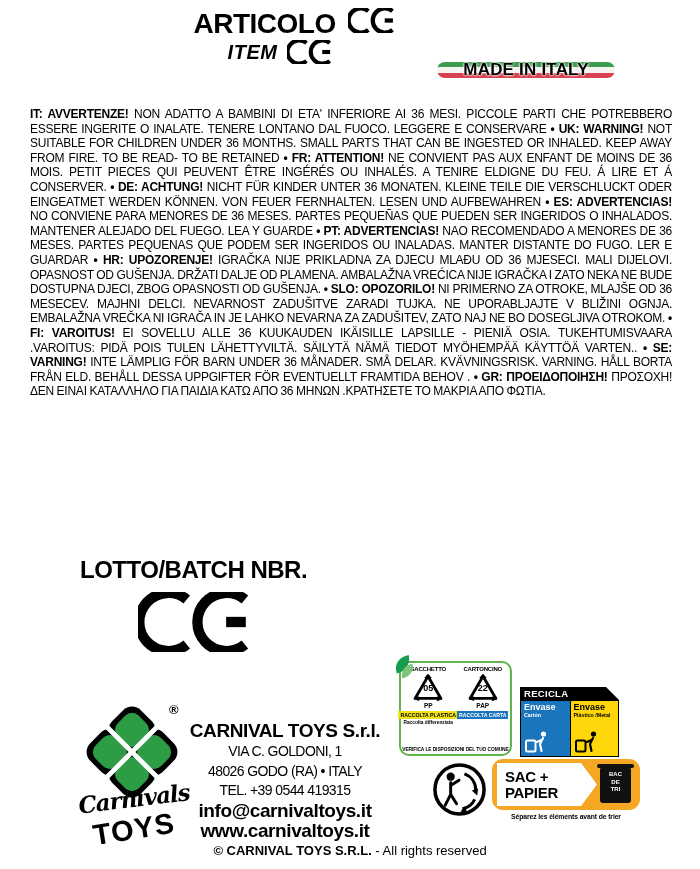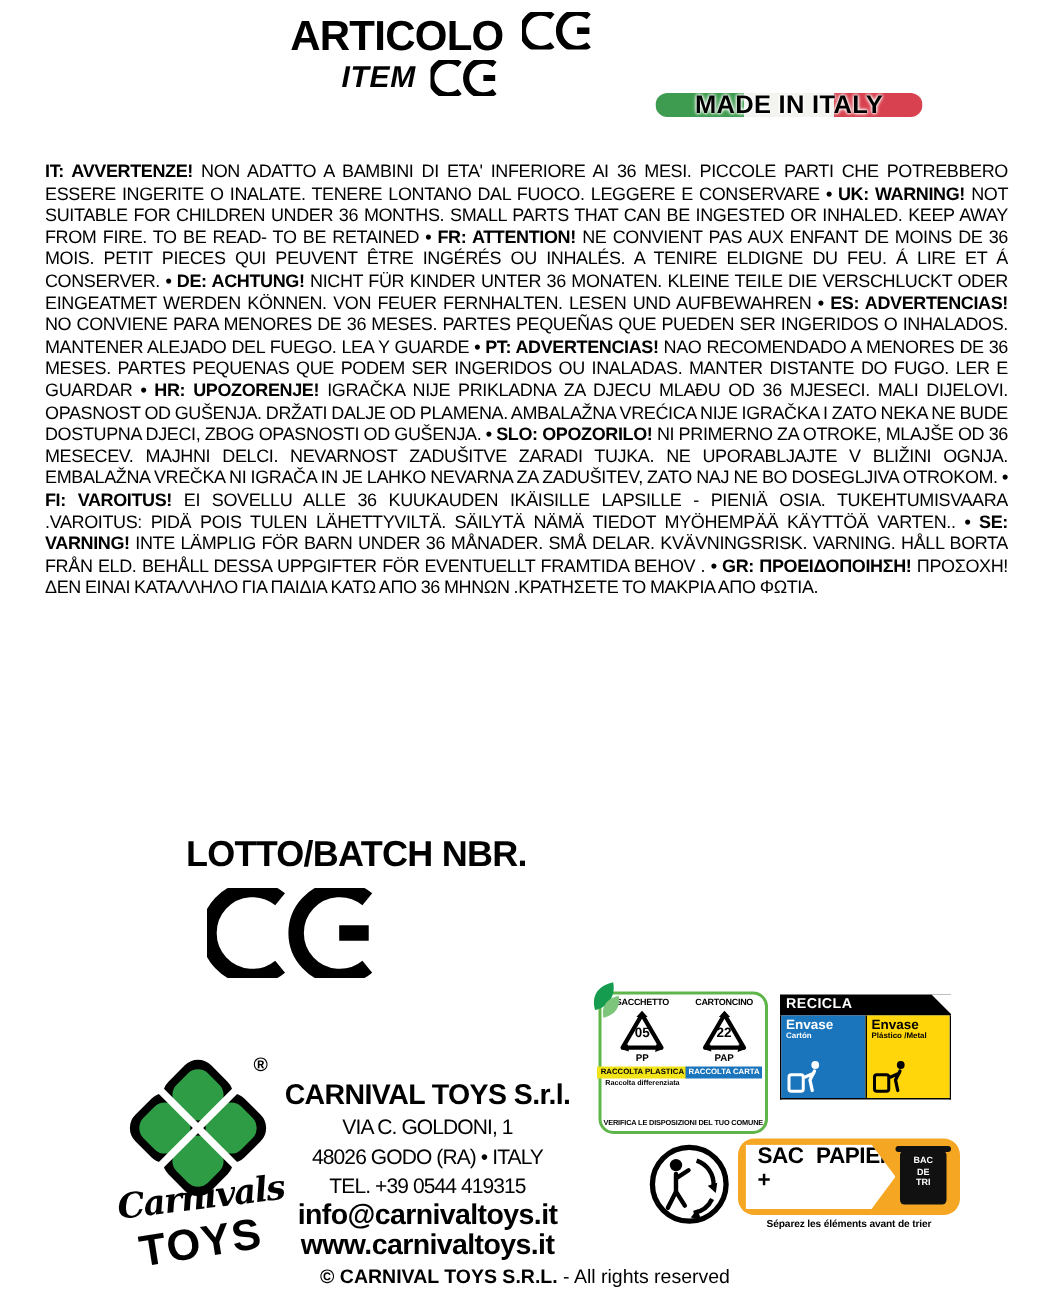--- a/index.html
+++ b/index.html
@@ -13,36 +13,36 @@
   .title-row { position:absolute; top:8px; left:0; width:588px;
     display:flex; justify-content:center; align-items:flex-start; gap:12px; }
   .title-row h1 { font-size:28px; font-weight:900; letter-spacing:-0.5px; }
   .ce { display:block; }
   .ce-title { height:25px; width:auto; }
   .subtitle-row { position:absolute; top:40px; left:0; width:560px;
     display:flex; justify-content:center; align-items:center; gap:10px; }
   .subtitle-row .item { font-size:20px; font-style:italic; font-weight:600; letter-spacing:0.5px; }
   .ce-sub { height:24px; }
   .miy { position:absolute; left:437px; top:62px; width:178px; height:16px;
-    border-radius:15px; overflow:hidden; display:flex; }
+    border-radius:15px; overflow:hidden; display:flex;flex-direction:column; }
   .miy .seg { flex:1; }
   .miy .g { background:#3E9C50; } .miy .w { background:#F3F3F0; } .miy .r { background:#D8414F; }
   .miy .txt { position:absolute; inset:0; display:flex; align-items:center; justify-content:center;
     font-size:17px; font-weight:800; letter-spacing:0.2px;
     text-shadow:0 0 2px #fff,0 0 2px #fff,0 0 3px #fff; }
 
   
   .warnings { position:absolute; left:30px; top:107px; width:642px;
     font-size:12px; line-height:14.6px; text-align:justify;
     letter-spacing:-0.25px; word-spacing:-0.4px; }
   .warnings b { font-weight:700; }
 
   
   .batch-label { position:absolute; left:80px; top:556px;
-    font-size:24px; font-weight:900; letter-spacing:-0.5px;margin-left:44px; }
+    font-size:24px; font-weight:900; letter-spacing:-0.5px; }
   .ce-big { position:absolute; left:138px; top:592px; height:60px; }
   .composition { position:absolute; left:375px; top:563px; width:272px; text-align:center; }
   .composition .c-title { font-size:15.5px; font-weight:800; line-height:20px; }
   .composition .c-line { font-size:16.5px; font-weight:800; line-height:20.5px; }
 
   
   .eco { position:absolute; left:399px; top:661px; width:113px; height:95px;
     border:2.5px solid #5FB54A; border-radius:10px; background:#fff; padding-top:3px; }
   .eco-leaf { position:absolute; left:-8px; top:-9px; width:26px; height:26px; transform:rotate(-12deg); }
   .eco-cols { display:flex; justify-content:space-evenly; }
@@ -54,40 +54,40 @@
     font-size:9px; font-weight:800; }
   .eco-mat { font-size:6.5px; font-weight:700; margin-top:-1px; }
   .eco-badge { font-size:5.2px; font-weight:800; padding:1px 2px; margin-top:2px; white-space:nowrap; }
   .eco-badge.yellow { background:#F2E318; color:#000; }
   .eco-badge.blue { background:#1B75BC; color:#fff; }
   .eco-sub { font-size:4.8px; font-weight:700; margin-top:1px; }
   .eco-note { position:absolute; left:0; bottom:2px; width:100%; text-align:center;
     font-size:4.9px; font-weight:800; letter-spacing:-0.1px; }
 
   
-  .recicla { position:absolute; left:520px; top:663px; width:114px; }
+  .recicla { position:absolute; left:520px; top:687px; width:99px; }
   .recicla-head { position:relative; background:#000; color:#fff; font-size:9.5px; font-weight:800;
     padding:1px 4px 2px 4px; letter-spacing:0.3px; }
   .recicla-fold { position:absolute; top:0; right:0; width:0; height:0;
     border-top:13px solid #fff; border-left:13px solid transparent; }
   .recicla-body { display:flex; border:1.5px solid #000; border-top:none; height:56px; }
   .r-panel { width:50%; padding:2px 3px; position:relative; }
   .r-panel.blue { background:#1B75BC; color:#fff; }
   .r-panel.yellow { background:#FFD60A; color:#000; border-left:1.5px solid #000; }
   .r-title { font-size:9px; font-weight:800; line-height:9px; }
   .r-sub { font-size:5.3px; font-weight:700; line-height:6px; }
   .tidyman { position:absolute; left:3px; bottom:2px; width:26px; height:24px; }
 
   
   .triman { position:absolute; left:432px; top:762px; width:55px; height:55px; }
   .sac-badge { position:absolute; left:492px; top:759px; width:148px; height:51px;
     background:#F5A623; border-radius:11px; }
   .sac-white { position:absolute; left:5px; top:4px; height:43px; width:100px; background:#fff;
     clip-path:polygon(0 0,84% 0,100% 50%,84% 100%,0 100%);
-    display:flex; flex-direction:row; justify-content:center; padding-left:8px; }
+    display:flex; flex-direction:column; justify-content:center; padding-left:8px; }
   .sac-white div { font-size:15px; font-weight:800; line-height:16px; letter-spacing:-0.3px; }
   .sac-bin { position:absolute; right:9px; top:8px; width:31px; height:36px; background:#111;
     border-radius:3px; color:#fff; text-align:center; padding-top:4px; }
   .sac-bin::before { content:""; position:absolute; left:-3px; top:-3px; width:37px; height:4px;
     background:#111; border-radius:2px; }
   .sac-bin div { font-size:6px; font-weight:800; line-height:7.5px; }
   .sac-caption { position:absolute; left:488px; top:813px; width:156px; text-align:center;
     font-size:6.8px; font-weight:800; letter-spacing:-0.1px; }
 
   

